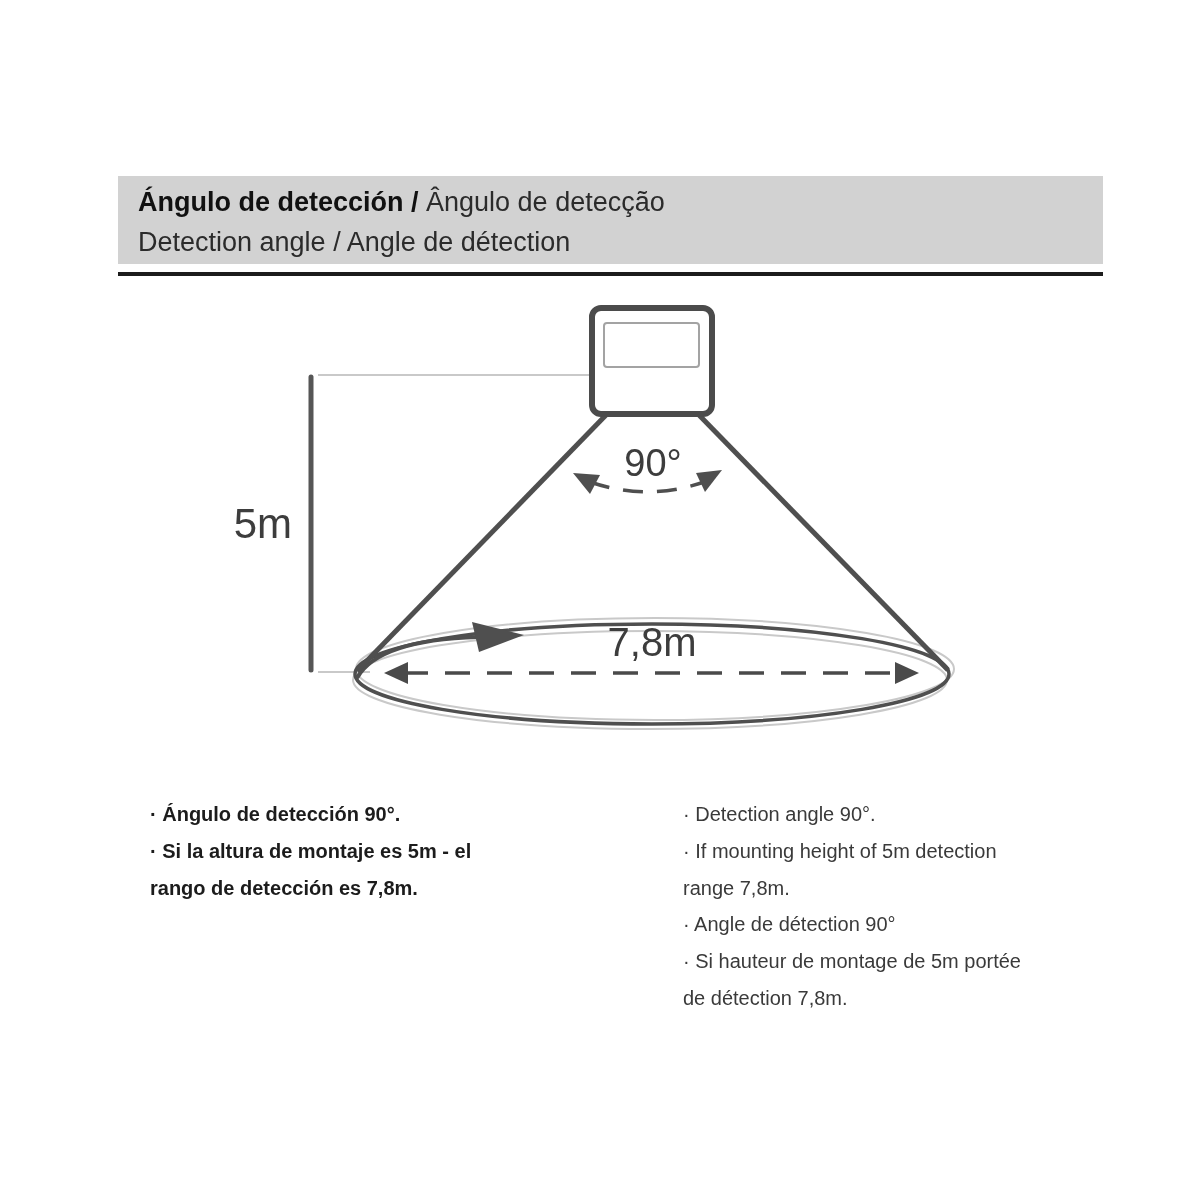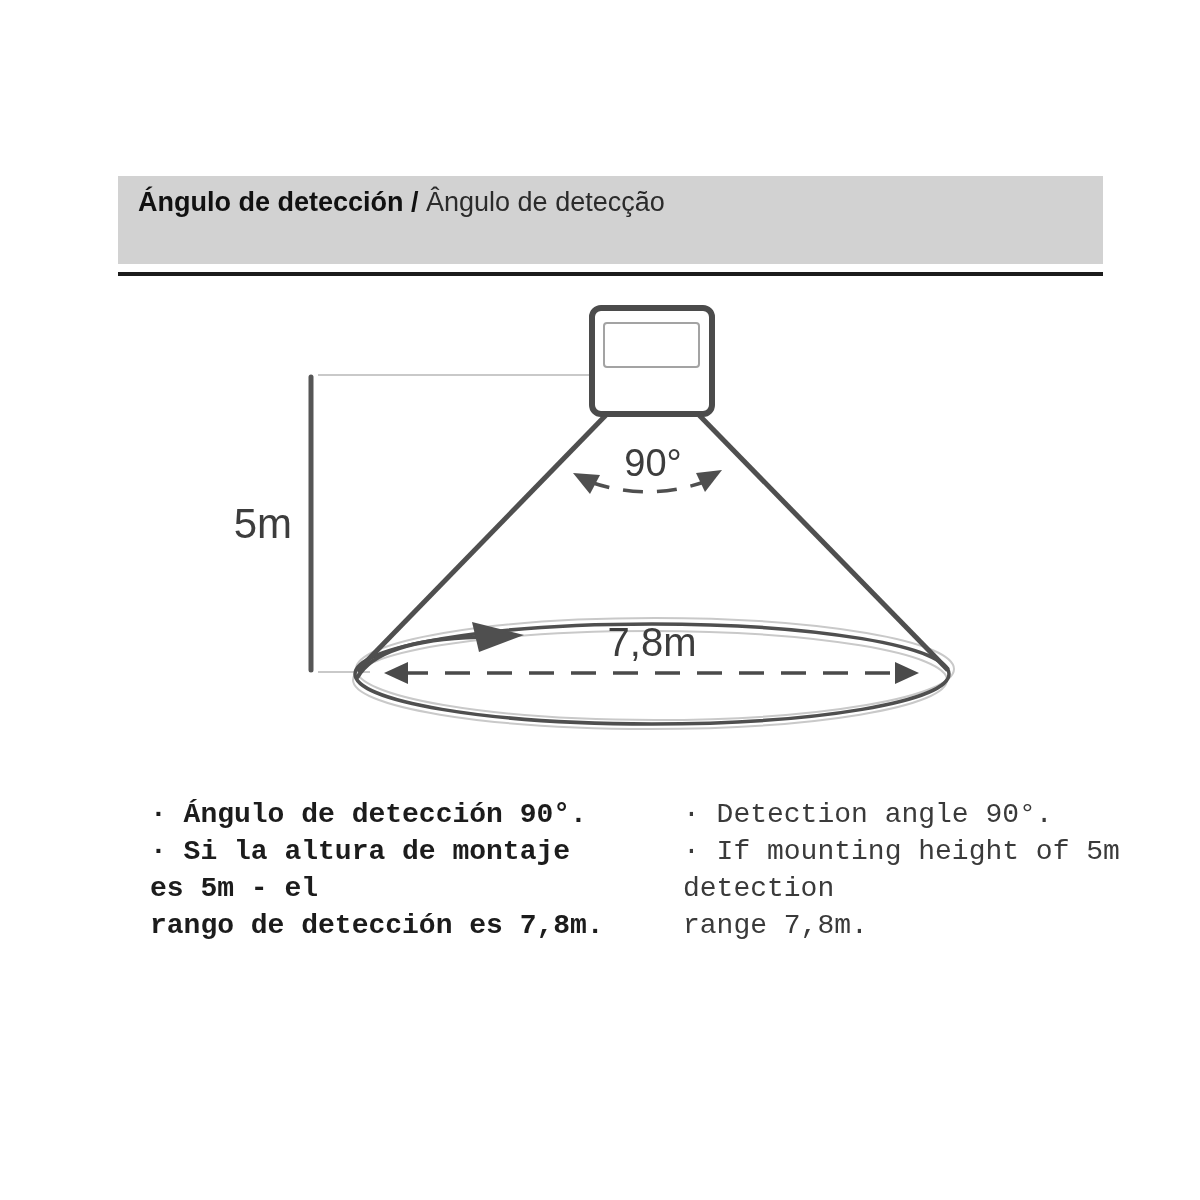--- a/index.html
+++ b/index.html
@@ -51,42 +51,42 @@
     width: 1200px;
     height: 470px;
   }
   .diagram text {
     font-family: "Liberation Sans", sans-serif;
     fill: #3d3d3d;
   }
   
   .note {
     position: absolute;
-    font-size: 28px;
+    font-size: 20px;
     line-height: 37px;
     white-space: pre-line;
     color: #3a3a3a;
-    font-family: Liberation Mono, monospace;
   }
   .note.bold {
     font-weight: bold;
     color: #1c1c1c;
   }
   .note.col-left  { left: 150px; width: 470px; }
   .note.col-right { left: 655px; width: 470px; margin-left: 28px; }
   .note.row-top    { top: 796px; }
   .note.row-bottom { top: 906px; }
 </style>
 </head>
 <body>
 
 <div class="canvas">
 
   <div class="header">
     <div><span class="bold">Ángulo de detección / </span><span>Ângulo de detecção</span></div>
+    <div><span>Detection angle / Angle de détection</span></div>
   </div>
   <div class="header-divider"></div>
 
   <svg class="diagram" viewBox="0 280 1200 470" width="1200" height="470">
 
     <line x1="318" y1="375" x2="590" y2="375" stroke="#c9c9c9" stroke-width="2"></line>
     <line x1="318" y1="672" x2="370" y2="672" stroke="#c9c9c9" stroke-width="2"></line>
 
     <line x1="311" y1="377" x2="311" y2="670" stroke="#565656" stroke-width="5" stroke-linecap="round"></line>
     <text x="292" y="538" font-size="42" text-anchor="end">5m</text>
@@ -115,14 +115,17 @@
     <polygon points="919,673 895,662 895,684" fill="#4a4a4a"></polygon>
     <text x="652" y="656" font-size="40" text-anchor="middle">7,8m</text>
   </svg>
 
   <div class="note bold col-left row-top">· Ángulo de detección 90°.
 · Si la altura de montaje es 5m - el
 rango de detección es 7,8m.</div>
   <div class="note col-right row-top">· Detection angle 90°.
 · If mounting height of 5m detection
 range 7,8m.</div>
+  <div class="note col-right row-bottom">· Angle de détection 90°
+· Si hauteur de montage de 5m portée
+de détection 7,8m.</div>
 
 </div>
 
 </body></html>

